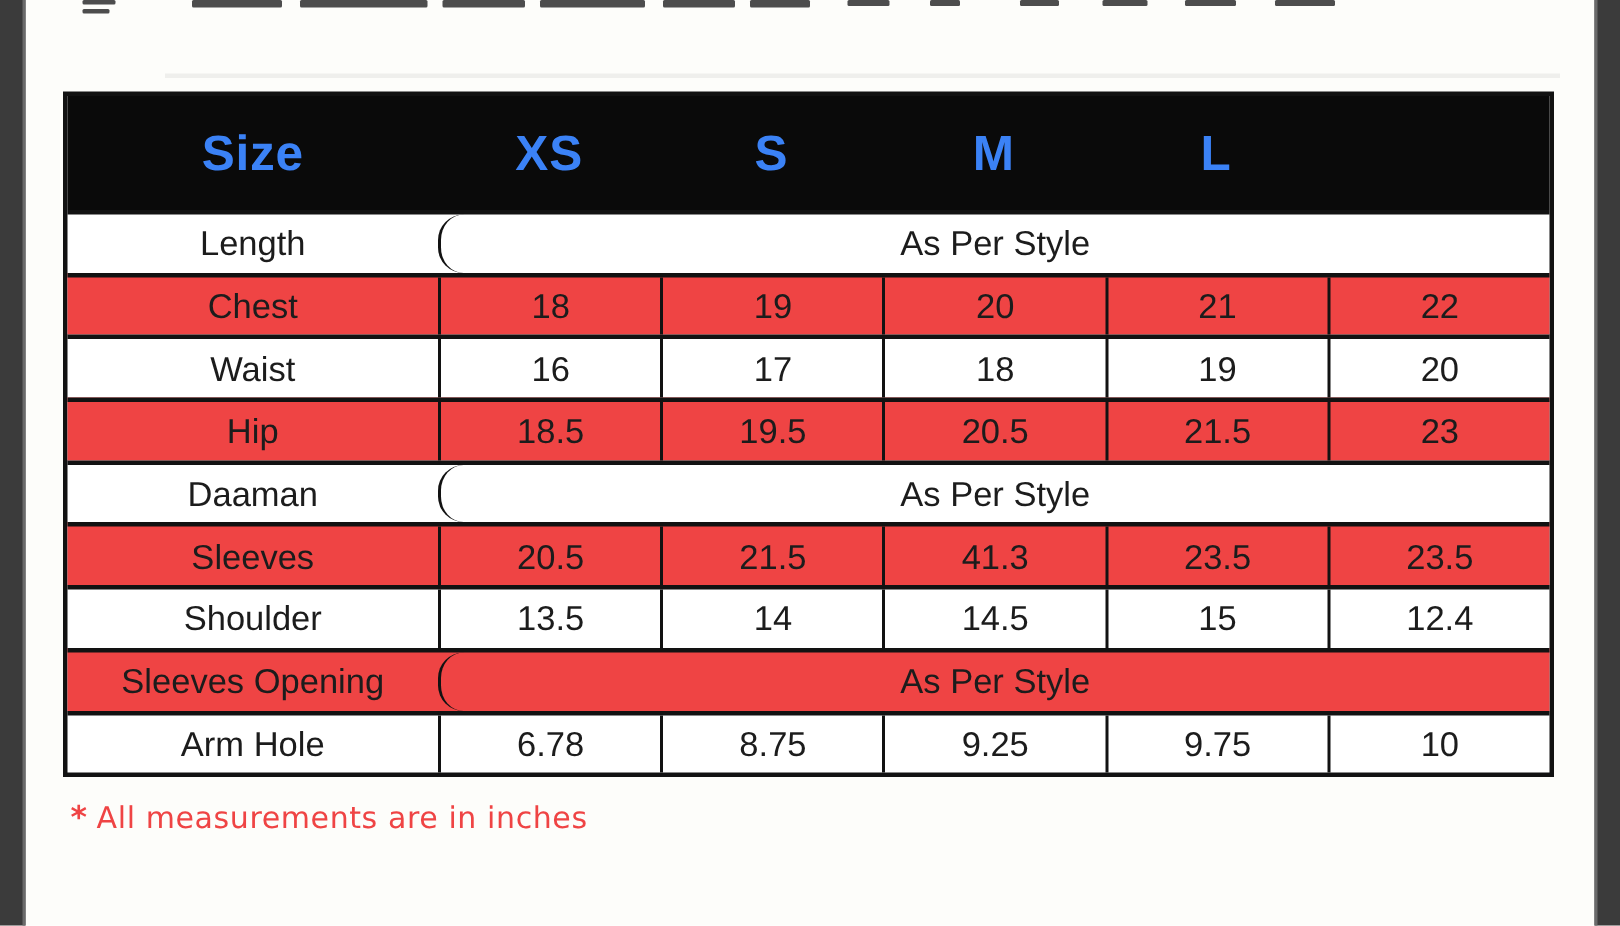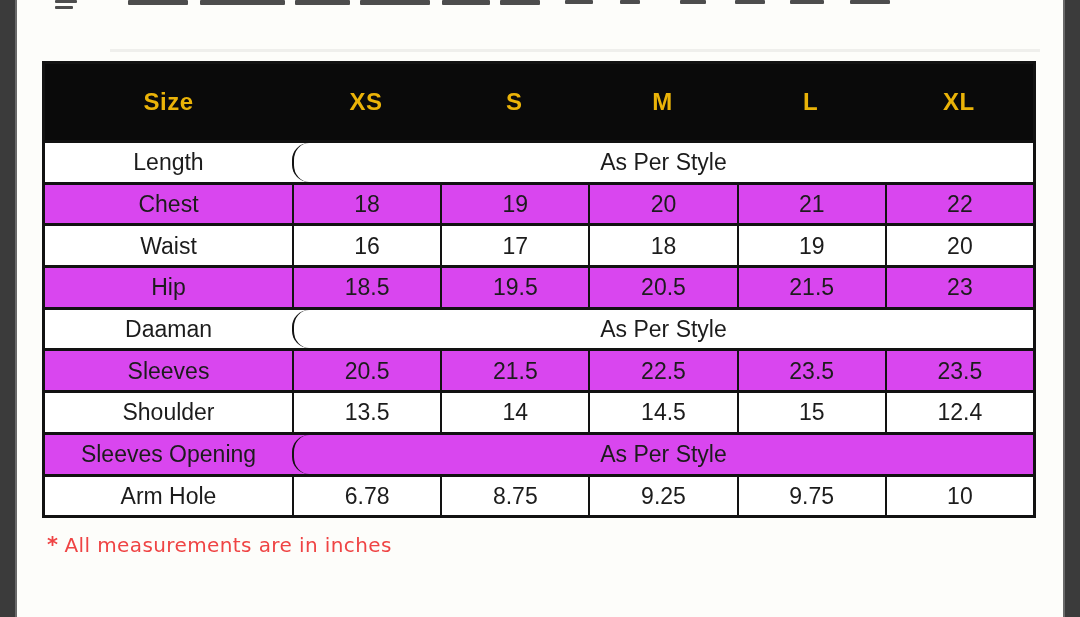--- a/index.html
+++ b/index.html
@@ -51,32 +51,32 @@
   }
   .t-grid {
     display: grid;
     grid-template-columns: 247px repeat(5, 1fr);
     align-items: center;
     box-sizing: border-box;
   }
   .thead {
     height: 76px;
     background: #0a0a0a;
-    color: #eab308;
+    color: #3b82f6;
     font-weight: bold;
-    font-size: 24px;
+    font-size: 33px;
   }
   .thead .hcell { text-align: center; letter-spacing: 0.5px; }
 
   .trow {
     height: 41.7px;
     border-top: 3px solid #121212;
     font-size: 23px;
   }
-  .trow.shaded { background: #d946ef; }
+  .trow.shaded { background: #ef4444; }
 
   .cell {
     text-align: right;
     box-sizing: border-box;
     line-height: 38px;
     height: 100%;
     display: flex;
     align-items: center;
     justify-content: center;
   }
@@ -126,21 +126,20 @@
 <div class="smudge-line"></div>
 
 <div class="size-table">
 
   <div class="t-grid thead">
     <div class="hcell">Size</div>
     <div class="hcell">XS</div>
     <div class="hcell">S</div>
     <div class="hcell">M</div>
     <div class="hcell">L</div>
-    <div class="hcell">XL</div>
   </div>
 
   <div class="t-grid trow">
     <div class="cell">Length</div>
     <div class="cell vline merged">As Per Style</div>
   </div>
 
   <div class="t-grid trow shaded">
     <div class="cell">Chest</div>
     <div class="cell vline">18</div>
@@ -170,21 +169,21 @@
 
   <div class="t-grid trow">
     <div class="cell">Daaman</div>
     <div class="cell vline merged">As Per Style</div>
   </div>
 
   <div class="t-grid trow shaded">
     <div class="cell">Sleeves</div>
     <div class="cell vline">20.5</div>
     <div class="cell vline">21.5</div>
-    <div class="cell vline">22.5</div>
+    <div class="cell vline">41.3</div>
     <div class="cell vline">23.5</div>
     <div class="cell vline">23.5</div>
   </div>
 
   <div class="t-grid trow">
     <div class="cell">Shoulder</div>
     <div class="cell vline">13.5</div>
     <div class="cell vline">14</div>
     <div class="cell vline">14.5</div>
     <div class="cell vline">15</div>

